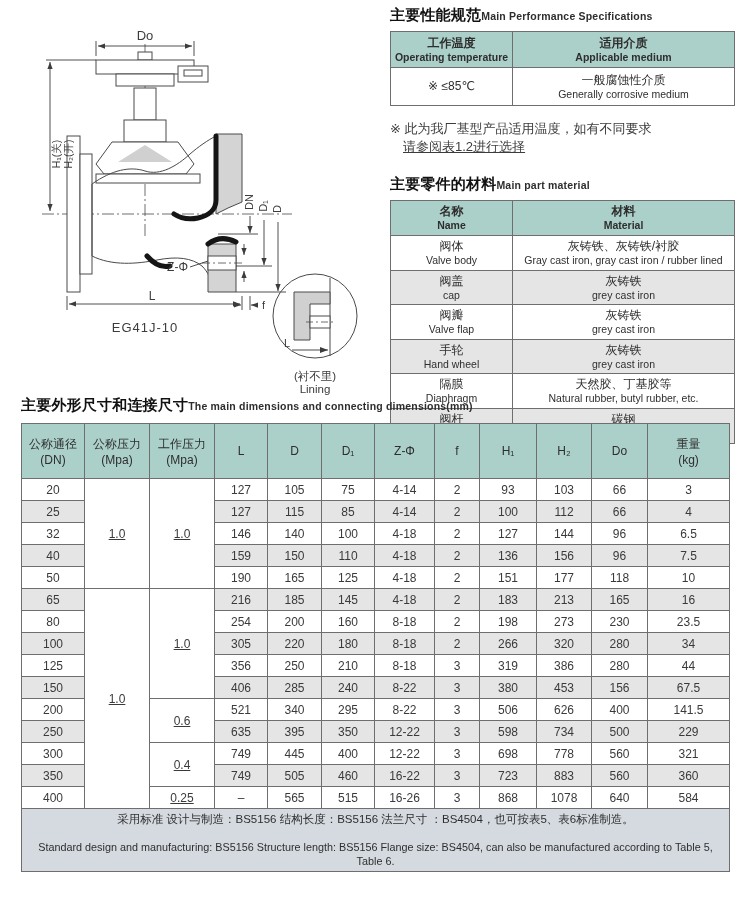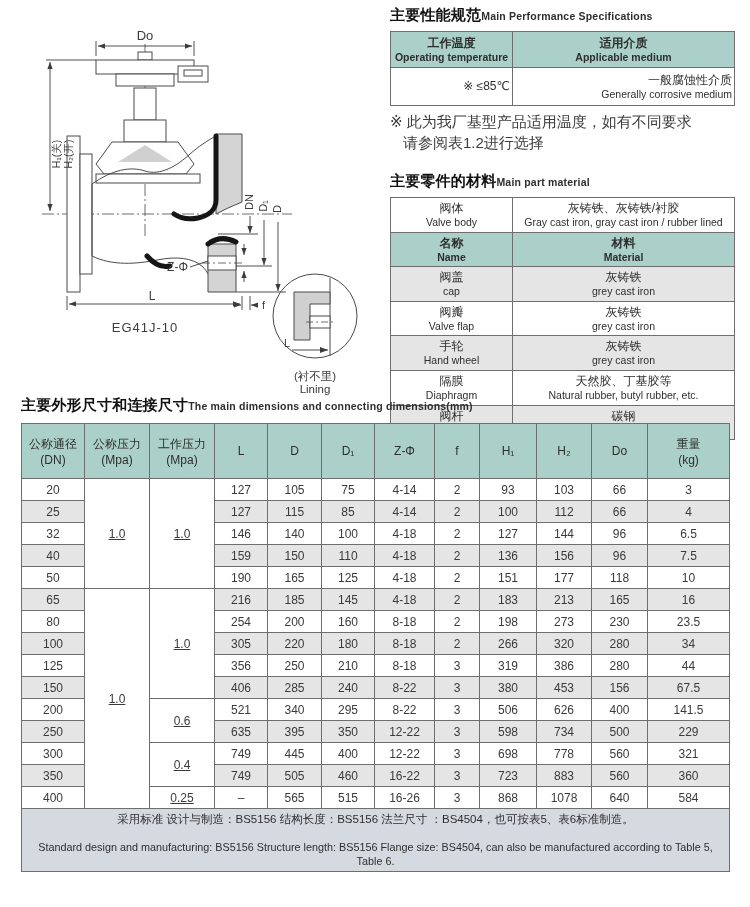--- a/index.html
+++ b/index.html
@@ -14,25 +14,25 @@
   .right-col { position:absolute; left:390px; top:6px; width:345px; }
   .sec-title { font-size:15px; font-weight:bold; color:#111; margin-bottom:6px; letter-spacing:0.2px; }
   .sec-title .en { font-weight:bold; }
 
   table { border-collapse:collapse; width:100%; table-layout:fixed; }
   .dtable th, .dtable td { border:1px solid #6e6e6e; text-align:center; vertical-align:middle; padding:3px 2px; }
   .teal { background:#abd0c9; }
   .alt-bg { background:#e5e5e5; }
   .cn { font-size:12px; line-height:1.25; color:#2e2e2e; }
   .en { font-size:10.5px; line-height:1.2; color:#2e2e2e; }
-  .spec-table td { height:38px;text-align:right; }
+  .spec-table td { height:38px; }
   .spec-table th { height:36px; }
   .spec-table col.c1 { width:122px; }
-  .note { font-size:15px; color:#3d3d3d; margin:5px 0 14px 0; line-height:1.4; }
-  .note .l2 { padding-left:13px; }
+  .note { font-size:13px; color:#3d3d3d; margin:14px 0 14px 0; line-height:1.4; }
+  .note .l2 { padding-left:13px;text-decoration:underline; }
   .mat-title { margin-top:19px; }
   .mat-table th { height:32px; }
   .mat-table td { height:30px; }
   .mat-table col.c1 { width:122px; }
 
   
   .main-section { position:absolute; left:21px; top:396px; width:612px; }
   .main-title { margin-bottom:8px; }
   .dim-table th { height:27px; font-weight:normal; font-size:12px; color:#2e2e2e; }
   .dim-table thead th { height:55px; }
@@ -194,38 +194,38 @@
       <span>主要零件的材料</span><span class="en">Main part material</span>
     </div>
 
     <table class="dtable mat-table">
       <colgroup>
           <col class="c1">
           <col>
         </colgroup>
       <tbody>
           <tr>
-        <td>
-              <div class="cn">阀体</div>
-              <div class="en">Valve body</div>
-            </td>
-        <td>
-              <div class="cn">灰铸铁、灰铸铁/衬胶</div>
-              <div class="en">Gray cast iron, gray cast iron / rubber lined</div>
-            </td>
-      </tr>
-      <tr>
         <th class="teal">
           <div class="cn">名称</div>
           <div class="en">Name</div>
         </th>
         <th class="teal">
           <div class="cn">材料</div>
           <div class="en">Material</div>
         </th>
+      </tr>
+      <tr>
+        <td>
+              <div class="cn">阀体</div>
+              <div class="en">Valve body</div>
+            </td>
+        <td>
+              <div class="cn">灰铸铁、灰铸铁/衬胶</div>
+              <div class="en">Gray cast iron, gray cast iron / rubber lined</div>
+            </td>
       </tr>
       <tr class="alt-bg">
         <td>
               <div class="cn">阀盖</div>
               <div class="en">cap</div>
             </td>
         <td>
               <div class="cn">灰铸铁</div>
               <div class="en">grey cast iron</div>
             </td>

